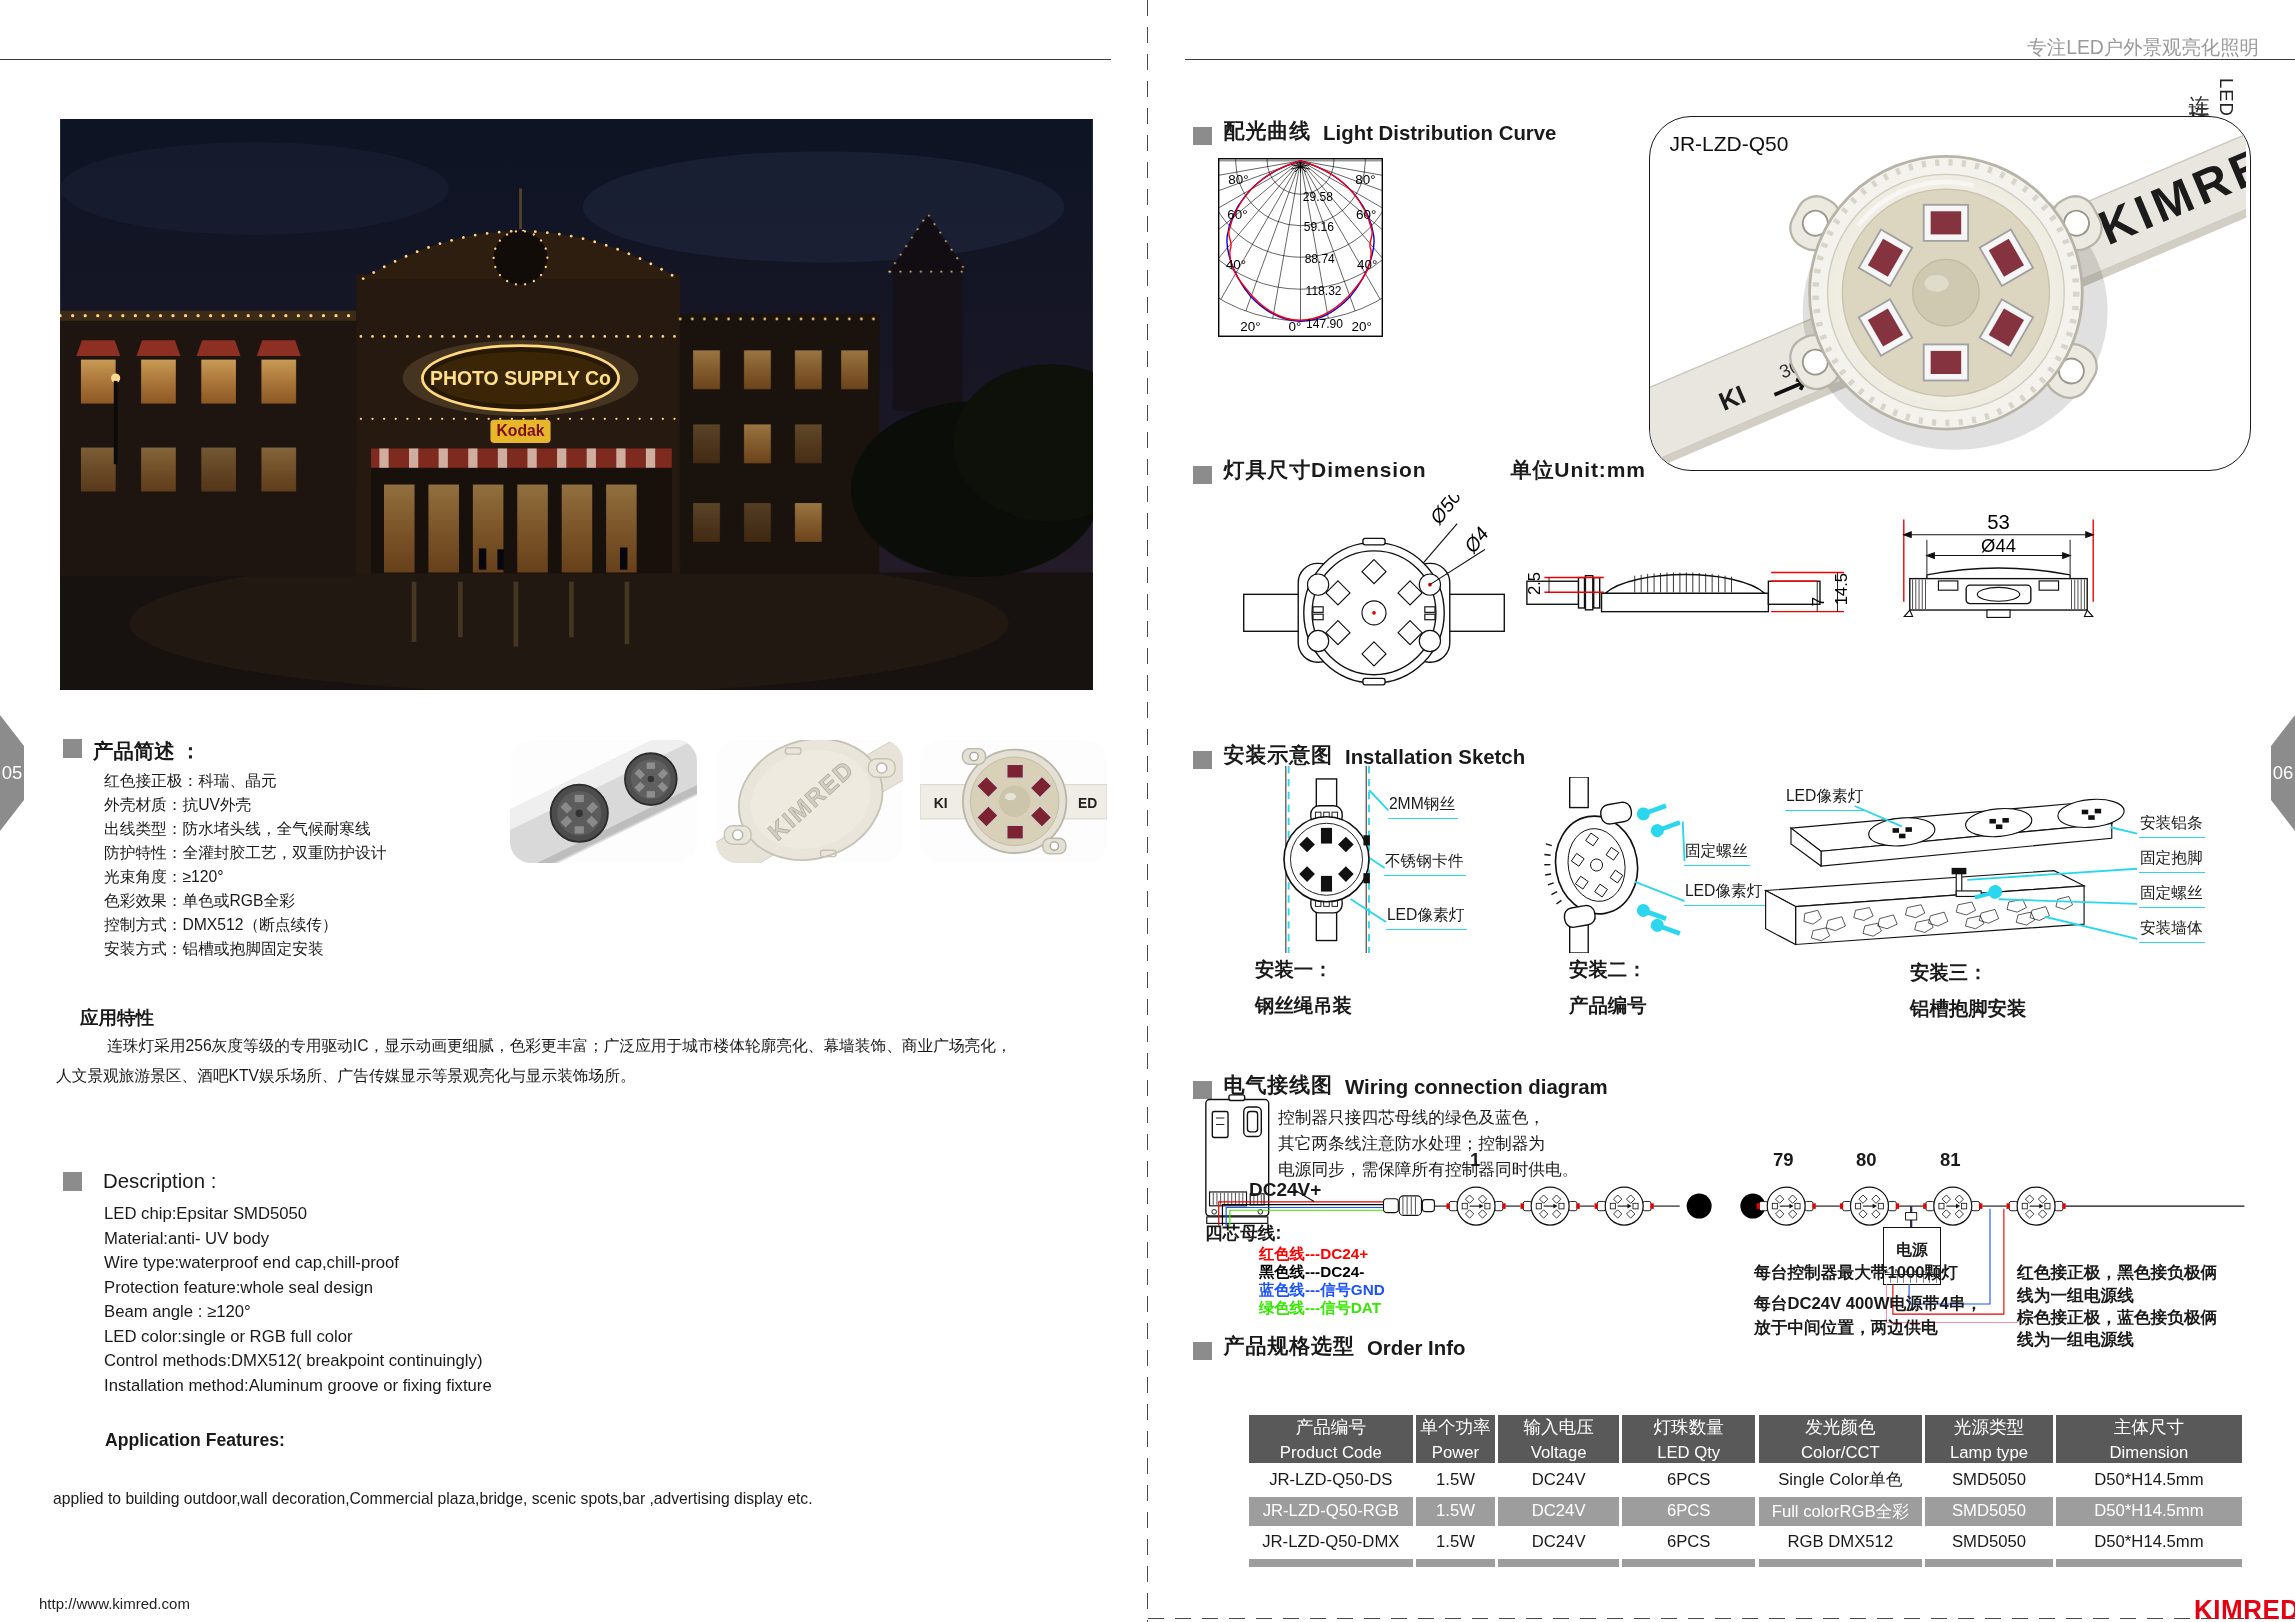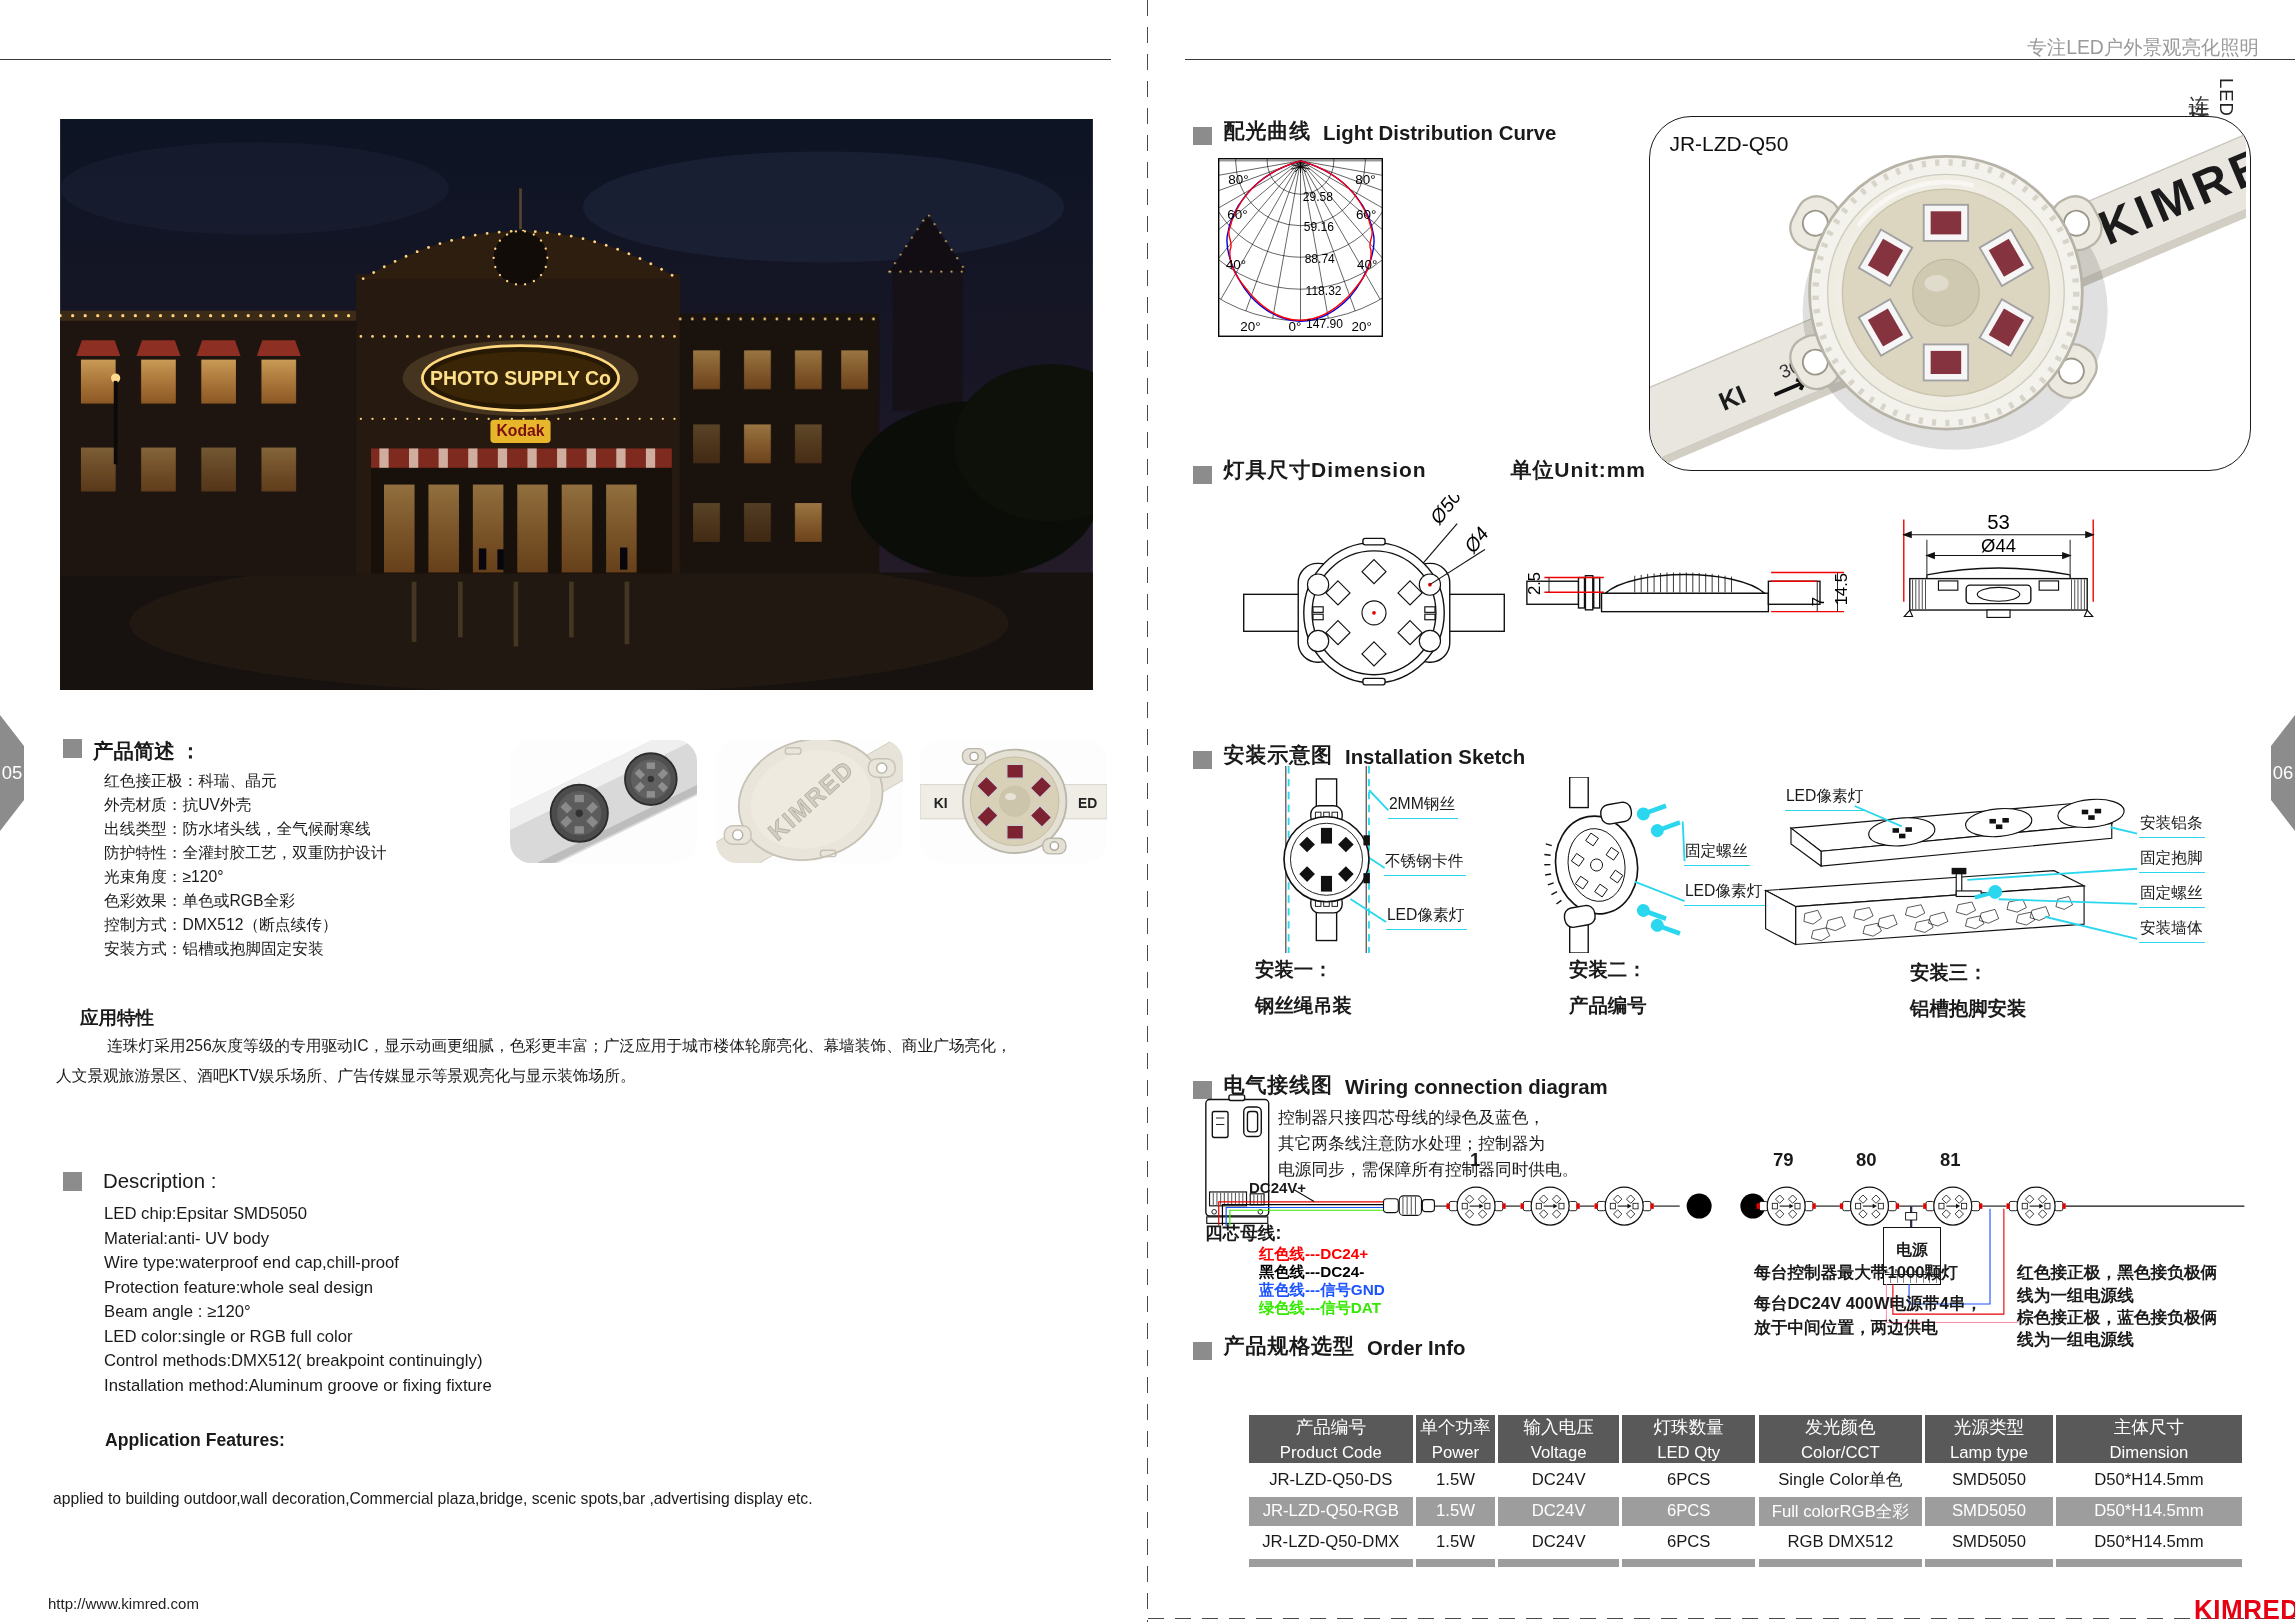--- a/index.html
+++ b/index.html
@@ -292,21 +292,21 @@
   <div class="abs desc" style="left:104px;top:1251px">Wire type:waterproof end cap,chill-proof</div>
   <div class="abs desc" style="left:104px;top:1276px">Protection feature:whole seal design</div>
   <div class="abs desc" style="left:104px;top:1300px">Beam angle : ≥120°</div>
   <div class="abs desc" style="left:104px;top:1325px">LED color:single or RGB full color</div>
   <div class="abs desc" style="left:104px;top:1349px">Control methods:DMX512( breakpoint  continuingly)</div>
   <div class="abs desc" style="left:104px;top:1374px">Installation method:Aluminum groove or fixing fixture</div>
 
   <div class="abs h-en" style="left:105px;top:1430px">Application Features:</div>
   <div class="abs para" style="left:53px;top:1490px">applied to building outdoor,wall decoration,Commercial plaza,bridge, scenic spots,bar ,advertising display etc.</div>
 
-  <div class="abs" style="left:48px;top:1595px;font-size:15px;color:#222">http://www.kimred.com</div>
+  <div class="abs" style="left:39px;top:1595px;font-size:15px;color:#222">http://www.kimred.com</div>
 
   <div class="sect" style="left:1193px;top:117px">
     <span class="bullet" style="position:static"></span>
     <span class="cnt">配光曲线</span>
     <span class="ent">Light Distribution Curve</span>
   </div>
 
   <div class="abs" style="left:1218px;top:158px">
     <svg width="165" height="179" viewBox="0 0 356 386">
       <defs>
@@ -822,21 +822,21 @@
       <circle cx="22" cy="255" r="5" fill="none" stroke="#111" stroke-width="2"></circle>
       <circle cx="122" cy="255" r="5" fill="none" stroke="#111" stroke-width="2"></circle>
     </svg>
   </div>
 
   <div class="abs" style="left:1278px;top:1105px;font-size:16.7px;line-height:26px">
     <div>控制器只接四芯母线的绿色及蓝色，</div>
     <div>其它两条线注意防水处理；控制器为</div>
     <div>电源同步，需保障所有控制器同时供电。</div>
   </div>
-  <div class="abs" style="left:1249px;top:1179px;font-size:15px;font-weight:700">DC24V+</div>
+  <div class="abs" style="left:1249px;top:1179px;font-size:19px;font-weight:700">DC24V+</div>
 
   <div class="abs" style="left:1203px;top:1143px">
     <svg width="1046" height="116" viewBox="0 0 2260 250">
       <defs>
         <g id="wlamp">
           <rect x="-58" y="-10" width="18" height="20" rx="4" fill="#fff" stroke="#111" stroke-width="2"></rect>
           <rect x="40" y="-10" width="18" height="20" rx="4" fill="#fff" stroke="#111" stroke-width="2"></rect>
           <rect x="-64" y="-6" width="7" height="12" fill="#e60000"></rect>
           <rect x="57" y="-6" width="7" height="12" fill="#e60000"></rect>
           <circle r="41" fill="#fff" stroke="#111" stroke-width="2.6"></circle>

